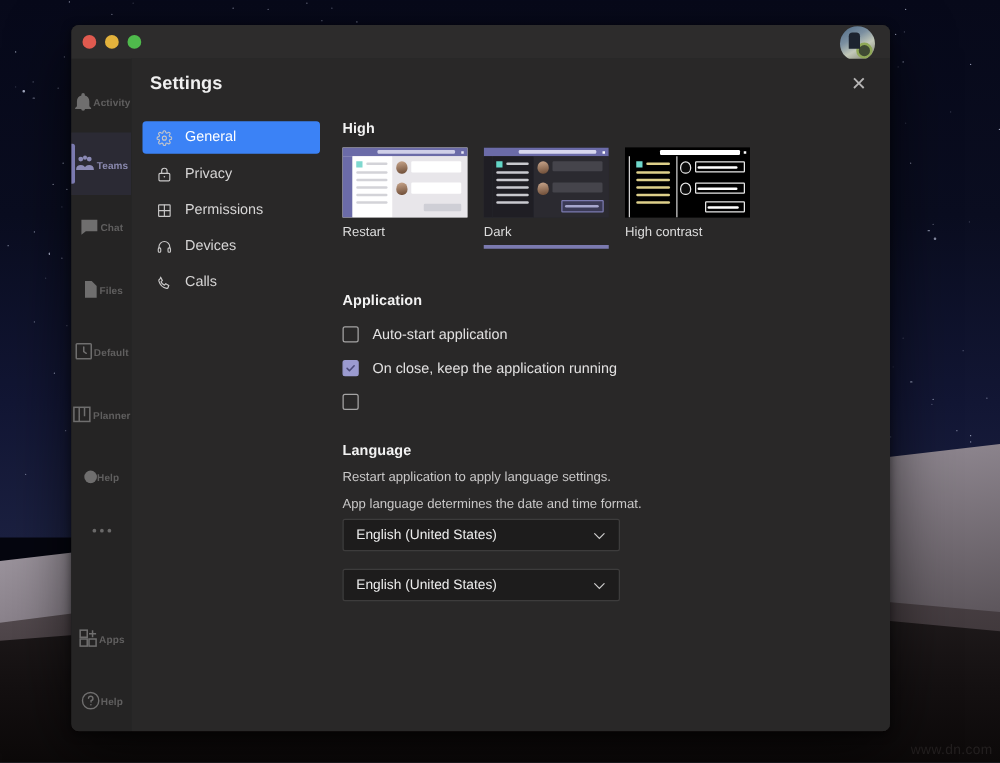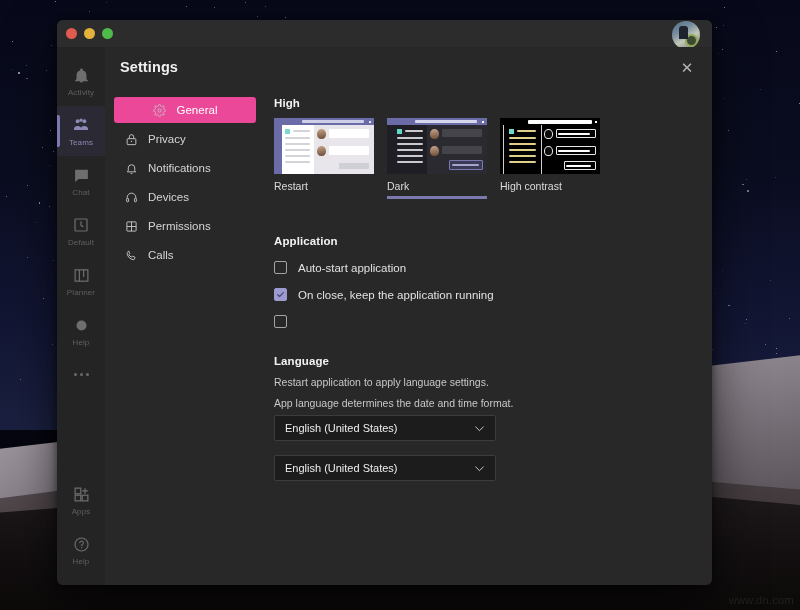--- a/index.html
+++ b/index.html
@@ -63,36 +63,36 @@
   .window-body { flex: 1 1 auto; display: flex; position: relative; }
 
   
   #app-rail {
     width: 48px; flex: 0 0 48px; background: #252424;
     display: flex; flex-direction: column; align-items: center;
     padding-top: 9px; position: relative;
   }
   .rail-item {
     width: 48px; height: 50px;
-    display: flex; flex-direction: column; align-items: center; justify-content: center;
-    color: #6f6e6e; position: relative;
+    display: flex; flex-direction: row; align-items: center; justify-content: center;
+    color: #6f6e6e; position: relative; font-weight: bold;
   }
   .rail-item.active { background: #2b2a34; color: #8b8ab5; }
   .rail-item.active::before {
     content: ""; position: absolute; left: 0; top: 9px; bottom: 9px;
     width: 3px; background: #7b7ab0; border-radius: 0 2px 2px 0;
   }
   .rail-ico { height: 19px; display: flex; align-items: center; justify-content: center; }
   .rail-ico svg { display: block; }
   .rail-label { font-size: 8px; margin-top: 3px; color: #605f5f; letter-spacing: .1px; }
   .rail-item.active .rail-label { color: #8a89ae; text-align: right; }
   .rail-dots { width: 48px; height: 36px; display:flex; align-items:center; justify-content:center; gap:3px; }
   .rail-dots i { width:3px; height:3px; border-radius:50%; background:#6a6969; display:block; }
   .rail-spacer { flex: 1 1 auto; }
-  .rail-bottom { padding-bottom: 10px; width: 48px; }
+  .rail-bottom { width: 48px; }
 
   
   #window-main { flex: 1 1 auto; background: #1f1e1e; position: relative; }
   .avatar {
     position: absolute; right: 12px; top: -26px;
     width: 28px; height: 28px; border-radius: 50%;
     background: linear-gradient(150deg,#4e6a86 0%,#7b8fa0 35%,#c3c9b9 60%,#6d6f5e 100%);
     overflow: hidden; z-index: 4;
   }
   .avatar::after {
@@ -128,21 +128,21 @@
   }
   .modal-body { flex: 1 1 auto; display: flex; }
 
   
   #settings-nav { width: 155px; flex: 0 0 155px; padding: 10px 0 0 5px; }
   .nav-item {
     display: flex; align-items: center; gap: 10px;
     height: 26px; margin: 0 4px 3px 4px; padding: 0 10px;
     border-radius: 3px; color: #d6d5d5; font-size: 11.5px; cursor: pointer;
   }
-  .nav-item.active { background: #ec4899; color: #ffffff; justify-content: center; }
+  .nav-item.active { background: #3b82f6; color: #ffffff; }
   .nav-ico { width: 14px; height: 14px; display:flex; align-items:center; justify-content:center; color:#c9c8c8; }
   .nav-ico svg { display:block; }
 
   
   #settings-content { flex: 1 1 auto; padding: 10px 20px 0 14px; overflow: hidden; }
   .section-title {
     font-size: 11.5px; font-weight: bold; color: #f2f2f2;
     margin-bottom: 9px; letter-spacing: .1px;
   }
   .section { margin-bottom: 8px; }
@@ -465,20 +465,28 @@
 
       <div class="rail-item">
         <span class="rail-ico">
           <svg width="17" height="17" viewBox="0 0 24 24" fill="currentColor">
               <path d="M3 4h18v13H8l-5 4z"></path>
             </svg>
         </span>
         <span class="rail-label">Chat</span>
       </div>
 
+      <div class="rail-item">
+        <span class="rail-ico">
+          <svg width="16" height="17" viewBox="0 0 24 24" fill="currentColor">
+              <path d="M6 2h8l6 6v14H6z"></path>
+            </svg>
+        </span>
+        <span class="rail-label">Files</span>
+      </div>
 
       <div class="rail-item">
         <span class="rail-ico">
           <svg width="16" height="16" viewBox="0 0 24 24" fill="none" stroke="currentColor" stroke-width="1.8">
               <rect x="3" y="3" width="18" height="18" rx="1"></rect>
               <path d="M12 7v5.5l3 2" stroke-linecap="round"></path>
             </svg>
         </span>
         <span class="rail-label">Default</span>
       </div>
@@ -569,49 +577,40 @@
             <span class="nav-ico">
               <svg width="13" height="13" viewBox="0 0 24 24" fill="none" stroke="currentColor" stroke-width="1.7">
                   <rect x="4" y="10.5" width="16" height="11" rx="1.5"></rect>
                   <path d="M8 10.5V7a4 4 0 0 1 8 0v3.5"></path>
                   <circle cx="12" cy="15.5" r="1.2" fill="currentColor" stroke="none"></circle>
                 </svg>
             </span>
             <span>Privacy</span>
           </div>
 
+
           <div class="nav-item">
             <span class="nav-ico">
               <svg width="13" height="13" viewBox="0 0 24 24" fill="none" stroke="currentColor" stroke-width="1.7">
-                  <path d="M18 16V11a6 6 0 1 0-12 0v5l-1.8 2.2h15.6z"></path>
-                  <path d="M10 20.2a2.2 2.2 0 0 0 4 0"></path>
+                  <rect x="3.5" y="3.5" width="17" height="17" rx="1"></rect>
+                  <path d="M3.5 12h17M12 3.5v17"></path>
                 </svg>
             </span>
-            <span>Notifications</span>
+            <span>Permissions</span>
           </div>
 
           <div class="nav-item">
             <span class="nav-ico">
               <svg width="13" height="13" viewBox="0 0 24 24" fill="none" stroke="currentColor" stroke-width="1.7">
                   <path d="M4 14v-2a8 8 0 0 1 16 0v2"></path>
                   <rect x="3" y="13.5" width="3.6" height="6.5" rx="1.5"></rect>
                   <rect x="17.4" y="13.5" width="3.6" height="6.5" rx="1.5"></rect>
                 </svg>
             </span>
             <span>Devices</span>
-          </div>
-
-          <div class="nav-item">
-            <span class="nav-ico">
-              <svg width="13" height="13" viewBox="0 0 24 24" fill="none" stroke="currentColor" stroke-width="1.7">
-                  <rect x="3.5" y="3.5" width="17" height="17" rx="1"></rect>
-                  <path d="M3.5 12h17M12 3.5v17"></path>
-                </svg>
-            </span>
-            <span>Permissions</span>
           </div>
 
           <div class="nav-item">
             <span class="nav-ico">
               <svg width="13" height="13" viewBox="0 0 24 24" fill="none" stroke="currentColor" stroke-width="1.7">
                   <path d="M6.5 3.5 9 8l-2 2c.9 2.3 2.7 4.1 5 5l2-2 4.5 2.5-1 3c-.3.9-1.2 1.4-2.1 1.2C8.9 18.4 5.6 15.1 3.8 8.6c-.2-.9.3-1.8 1.2-2.1z"></path>
                 </svg>
             </span>
             <span>Calls</span>
           </div>

